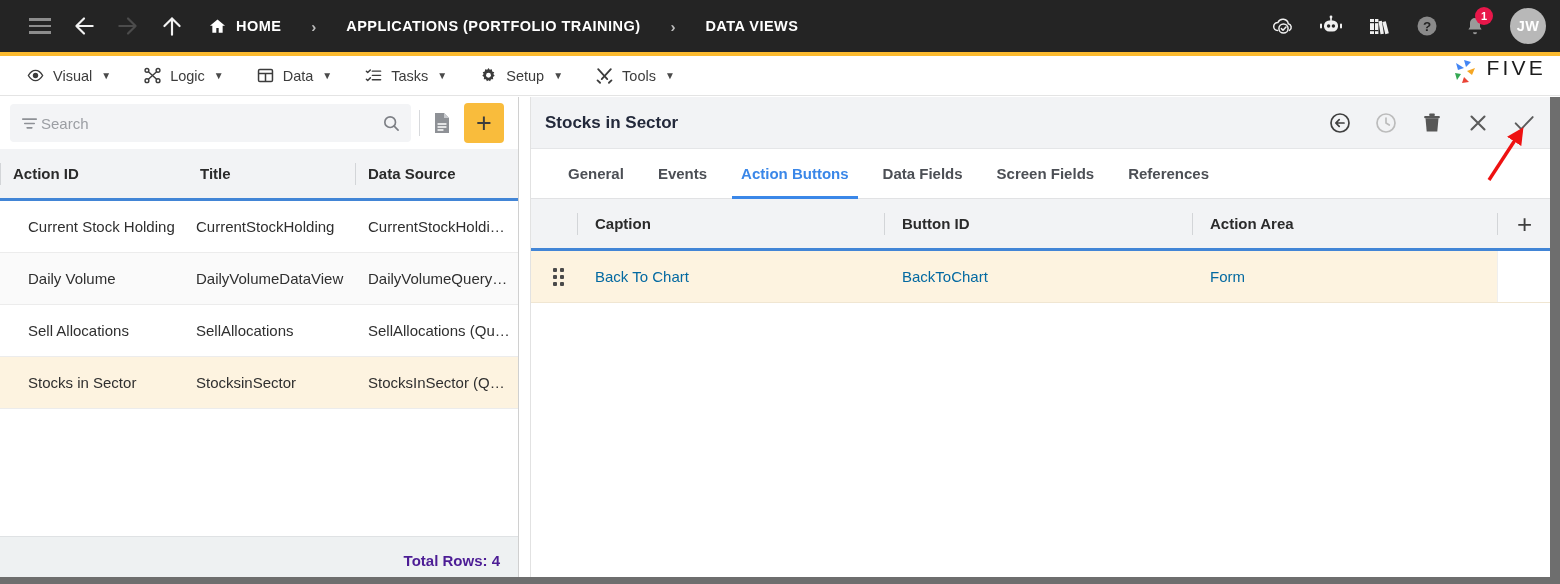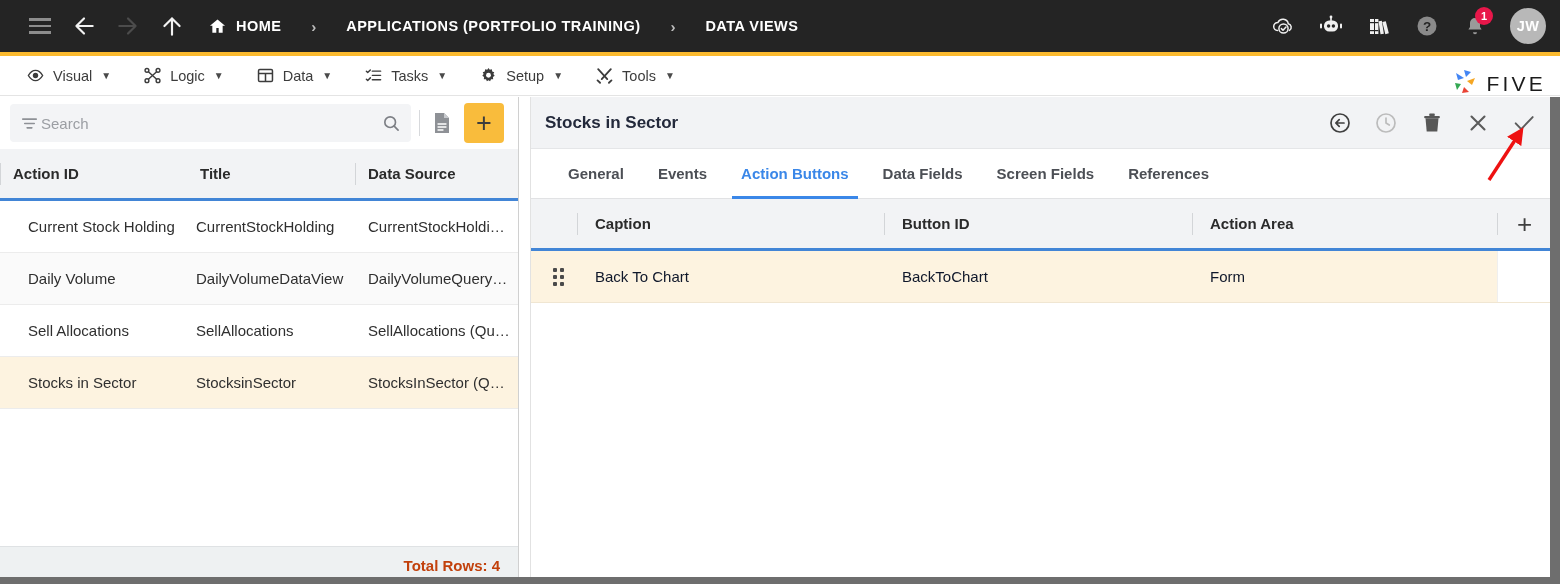--- a/index.html
+++ b/index.html
@@ -66,21 +66,21 @@
   }
   .menu-item {
     display: flex; align-items: center; gap: 8px; cursor: pointer;
     padding: 16px 16px; height: 40px; color: #3c3c3c; font-size: 14.5px;
   }
   .menu-item:first-child { margin-left: 10px; }
   .mi-caret { font-size: 10px; color: #4a4a4a; margin-left: 1px; }
   .mi-ico { width: 19px; height: 19px; display: block; }
   .five-logo {
     position: absolute; right: 14px; top: 0; height: 40px;
-    display: flex; align-items: flex-end; gap: 5px;
+    display: flex; align-items: flex-start; gap: 5px;
   }
   .five-word {
     font-size: 21px; letter-spacing: 3.2px; color: #1b1b1b;
     font-family: "Liberation Sans", sans-serif; font-weight: 400;
   }
 
   
   .left-panel {
     position: absolute; left: 0; top: 97px; width: 519px; height: 487px;
     background: #ffffff; border-right: 1px solid #d0d0d0;
@@ -125,23 +125,23 @@
     border-bottom: 1px solid #ececec; font-size: 15px; color: #2f2f2f;
     cursor: pointer;
   }
   .lt-row.alt { background: #fafafa; }
   .lt-row.sel { background: #FDF3E0; }
   .c1 { width: 183px; padding-left: 28px; }
   .c2 { width: 172px; padding-left: 13px; }
   .c3 { flex: 1; padding-left: 13px; overflow: hidden; white-space: nowrap; text-overflow: ellipsis; padding-right: 8px; }
   .lt-filler { flex: 1; background: #ffffff; }
   .lt-foot {
-    height: 38px; background: #eef1f2; border-top: 1px solid #dfe2e4;
+    height: 48px; background: #eef1f2; border-top: 1px solid #dfe2e4;
     display: flex; align-items: center; justify-content: flex-end;
-    padding-right: 18px; font-size: 15px; font-weight: bold; color: #c2410c;
+    padding-right: 18px; font-size: 15px; font-weight: bold; color: #4c1d95;
   }
 
   
   .right-panel {
     position: absolute; left: 530px; top: 97px; width: 1022px; height: 480px;
     background: #ffffff; border-left: 1px solid #e2e2e2;
     display: flex; flex-direction: column;
   }
   .rp-head {
     height: 52px; background: #f2f3f5; display: flex; align-items: center;
@@ -176,21 +176,21 @@
   .rt-th .tick {
     position: absolute; left: 0; top: 14px; width: 1px; height: 22px; background: #d3d5d8;
   }
   .rc0 { width: 46px; }
   .rc1 { width: 307px; padding-left: 18px; }
   .rc2 { width: 308px; padding-left: 18px; }
   .rc3 { width: 305px; padding-left: 18px; }
   .rc4 { flex: 1; display: flex; align-items: center; justify-content: center; position: relative; }
   .rt-row {
     height: 52px; display: flex; align-items: center; background: #FDF3E0;
-    border-bottom: 1px solid #f0e6d2; font-size: 15px; color: #0f172a;
+    border-bottom: 1px solid #f0e6d2; font-size: 15px; color: #0369a1;
     cursor: pointer;
   }
   .rt-row .rc4 { background: #ffffff; height: 100%; border-left: 1px solid #efefef; }
   .drag-handle {
     display: grid; grid-template-columns: 4px 4px; grid-auto-rows: 4px;
     gap: 3px; margin-left: 22px; cursor: grab;
   }
   .drag-handle i { width: 4px; height: 4px; background: #4a4a4a; border-radius: 1px; display:block; }
   .plus-col { font-size: 26px; color: #3f3f3f; font-weight: 300; cursor: pointer; line-height: 1; }
   .rt-body-filler { flex: 1; background: #ffffff; }

